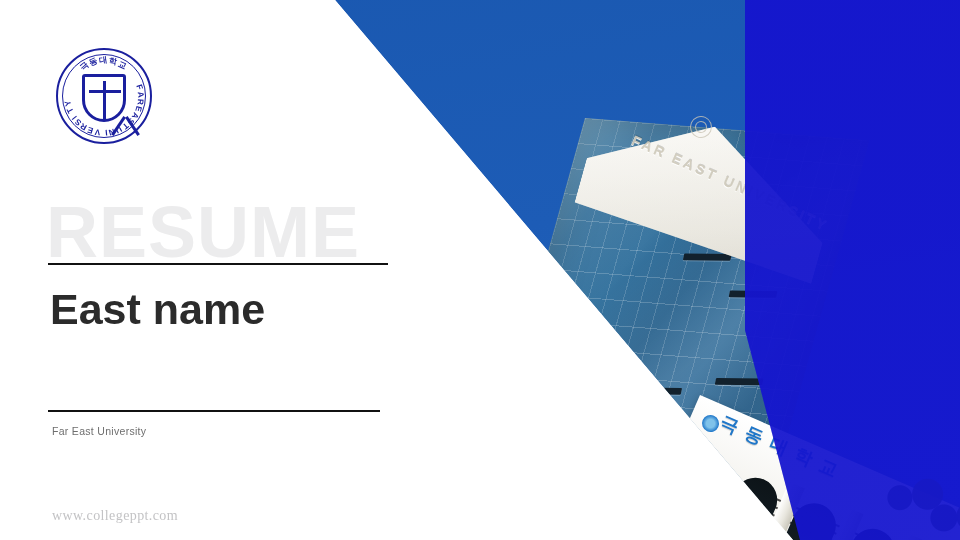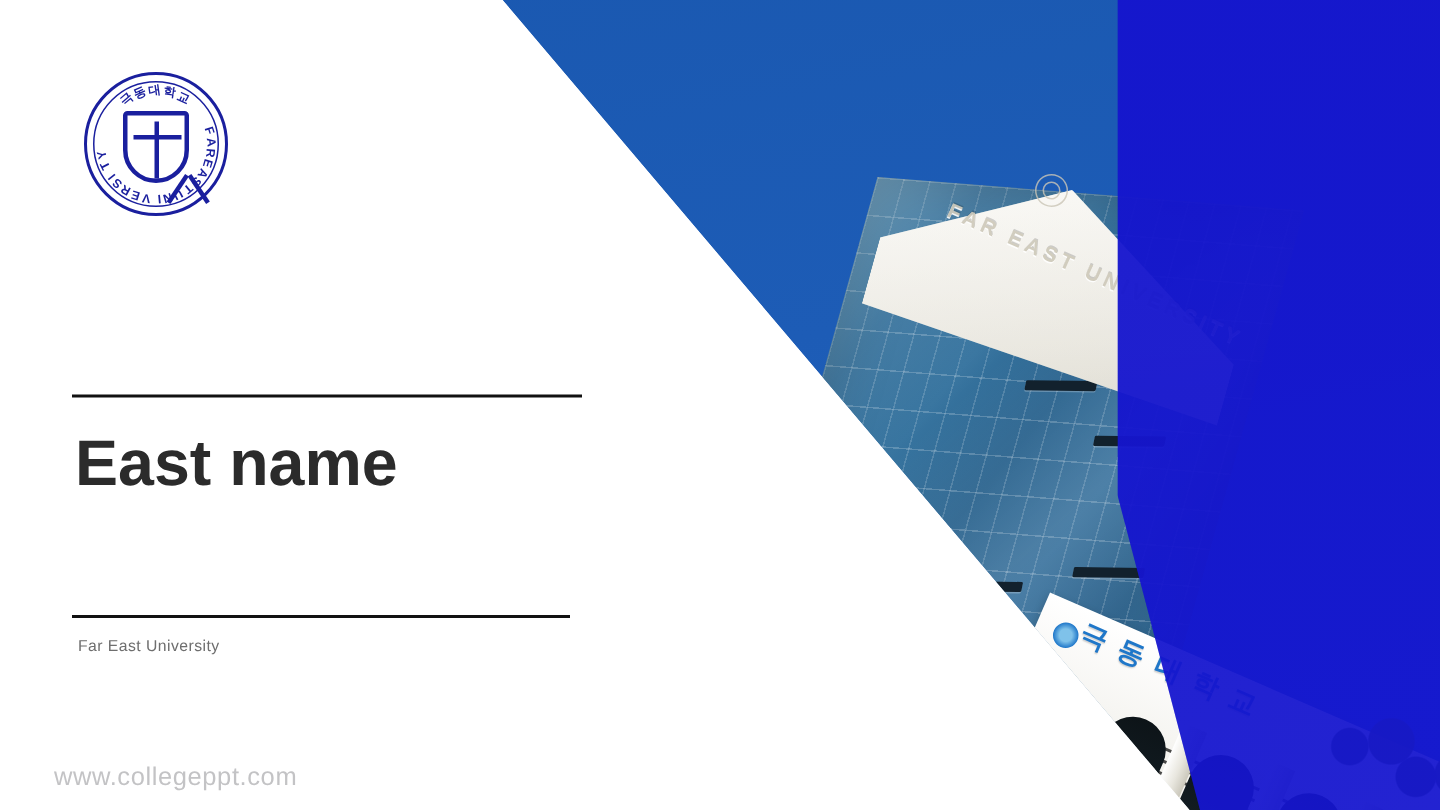--- a/index.html
+++ b/index.html
@@ -270,22 +270,22 @@
   }
   .rule-bot{
     position:absolute; left:48px; top:410px; width:332px; height:1.6px;
     background:#111111;
   }
   .subtitle{
     position:absolute; left:52px; top:425px;
     font-size:10.5px; color:#6e6e6e; letter-spacing:.3px;
   }
   .footer-url{
-    position:absolute; left:36px; top:508px;
-    font-size:17px; color:#c3c3c5; letter-spacing:.4px;
+    position:absolute; left:52px; top:508px;
+    font-size:14px; color:#c3c3c5; letter-spacing:.4px;font-family:Liberation Serif, serif;
   }
 </style>
 </head>
 <body>
 
 <div id="slide">
 
   <div id="photo-region">
 
     <div class="sky"></div>
@@ -413,20 +413,21 @@
           <span style="transform: rotate(6deg) translate(0px, 41px) rotate(180deg);">V</span>
           <span style="transform: rotate(17.4deg) translate(0px, 41px) rotate(180deg);">E</span>
           <span style="transform: rotate(28.8deg) translate(0px, 41px) rotate(180deg);">R</span>
           <span style="transform: rotate(40.2deg) translate(0px, 41px) rotate(180deg);">S</span>
           <span style="transform: rotate(51.6deg) translate(0px, 41px) rotate(180deg);">I</span>
           <span style="transform: rotate(63deg) translate(0px, 41px) rotate(180deg);">T</span>
           <span style="transform: rotate(74.4deg) translate(0px, 41px) rotate(180deg);">Y</span>
         </div>
     </div>
 
+    <div class="watermark">RESUME</div>
 
     <div class="rule-top"></div>
 
     <div class="your-name">East name</div>
 
 
     <div class="rule-bot"></div>
 
     <div class="subtitle">Far East University</div>
 

